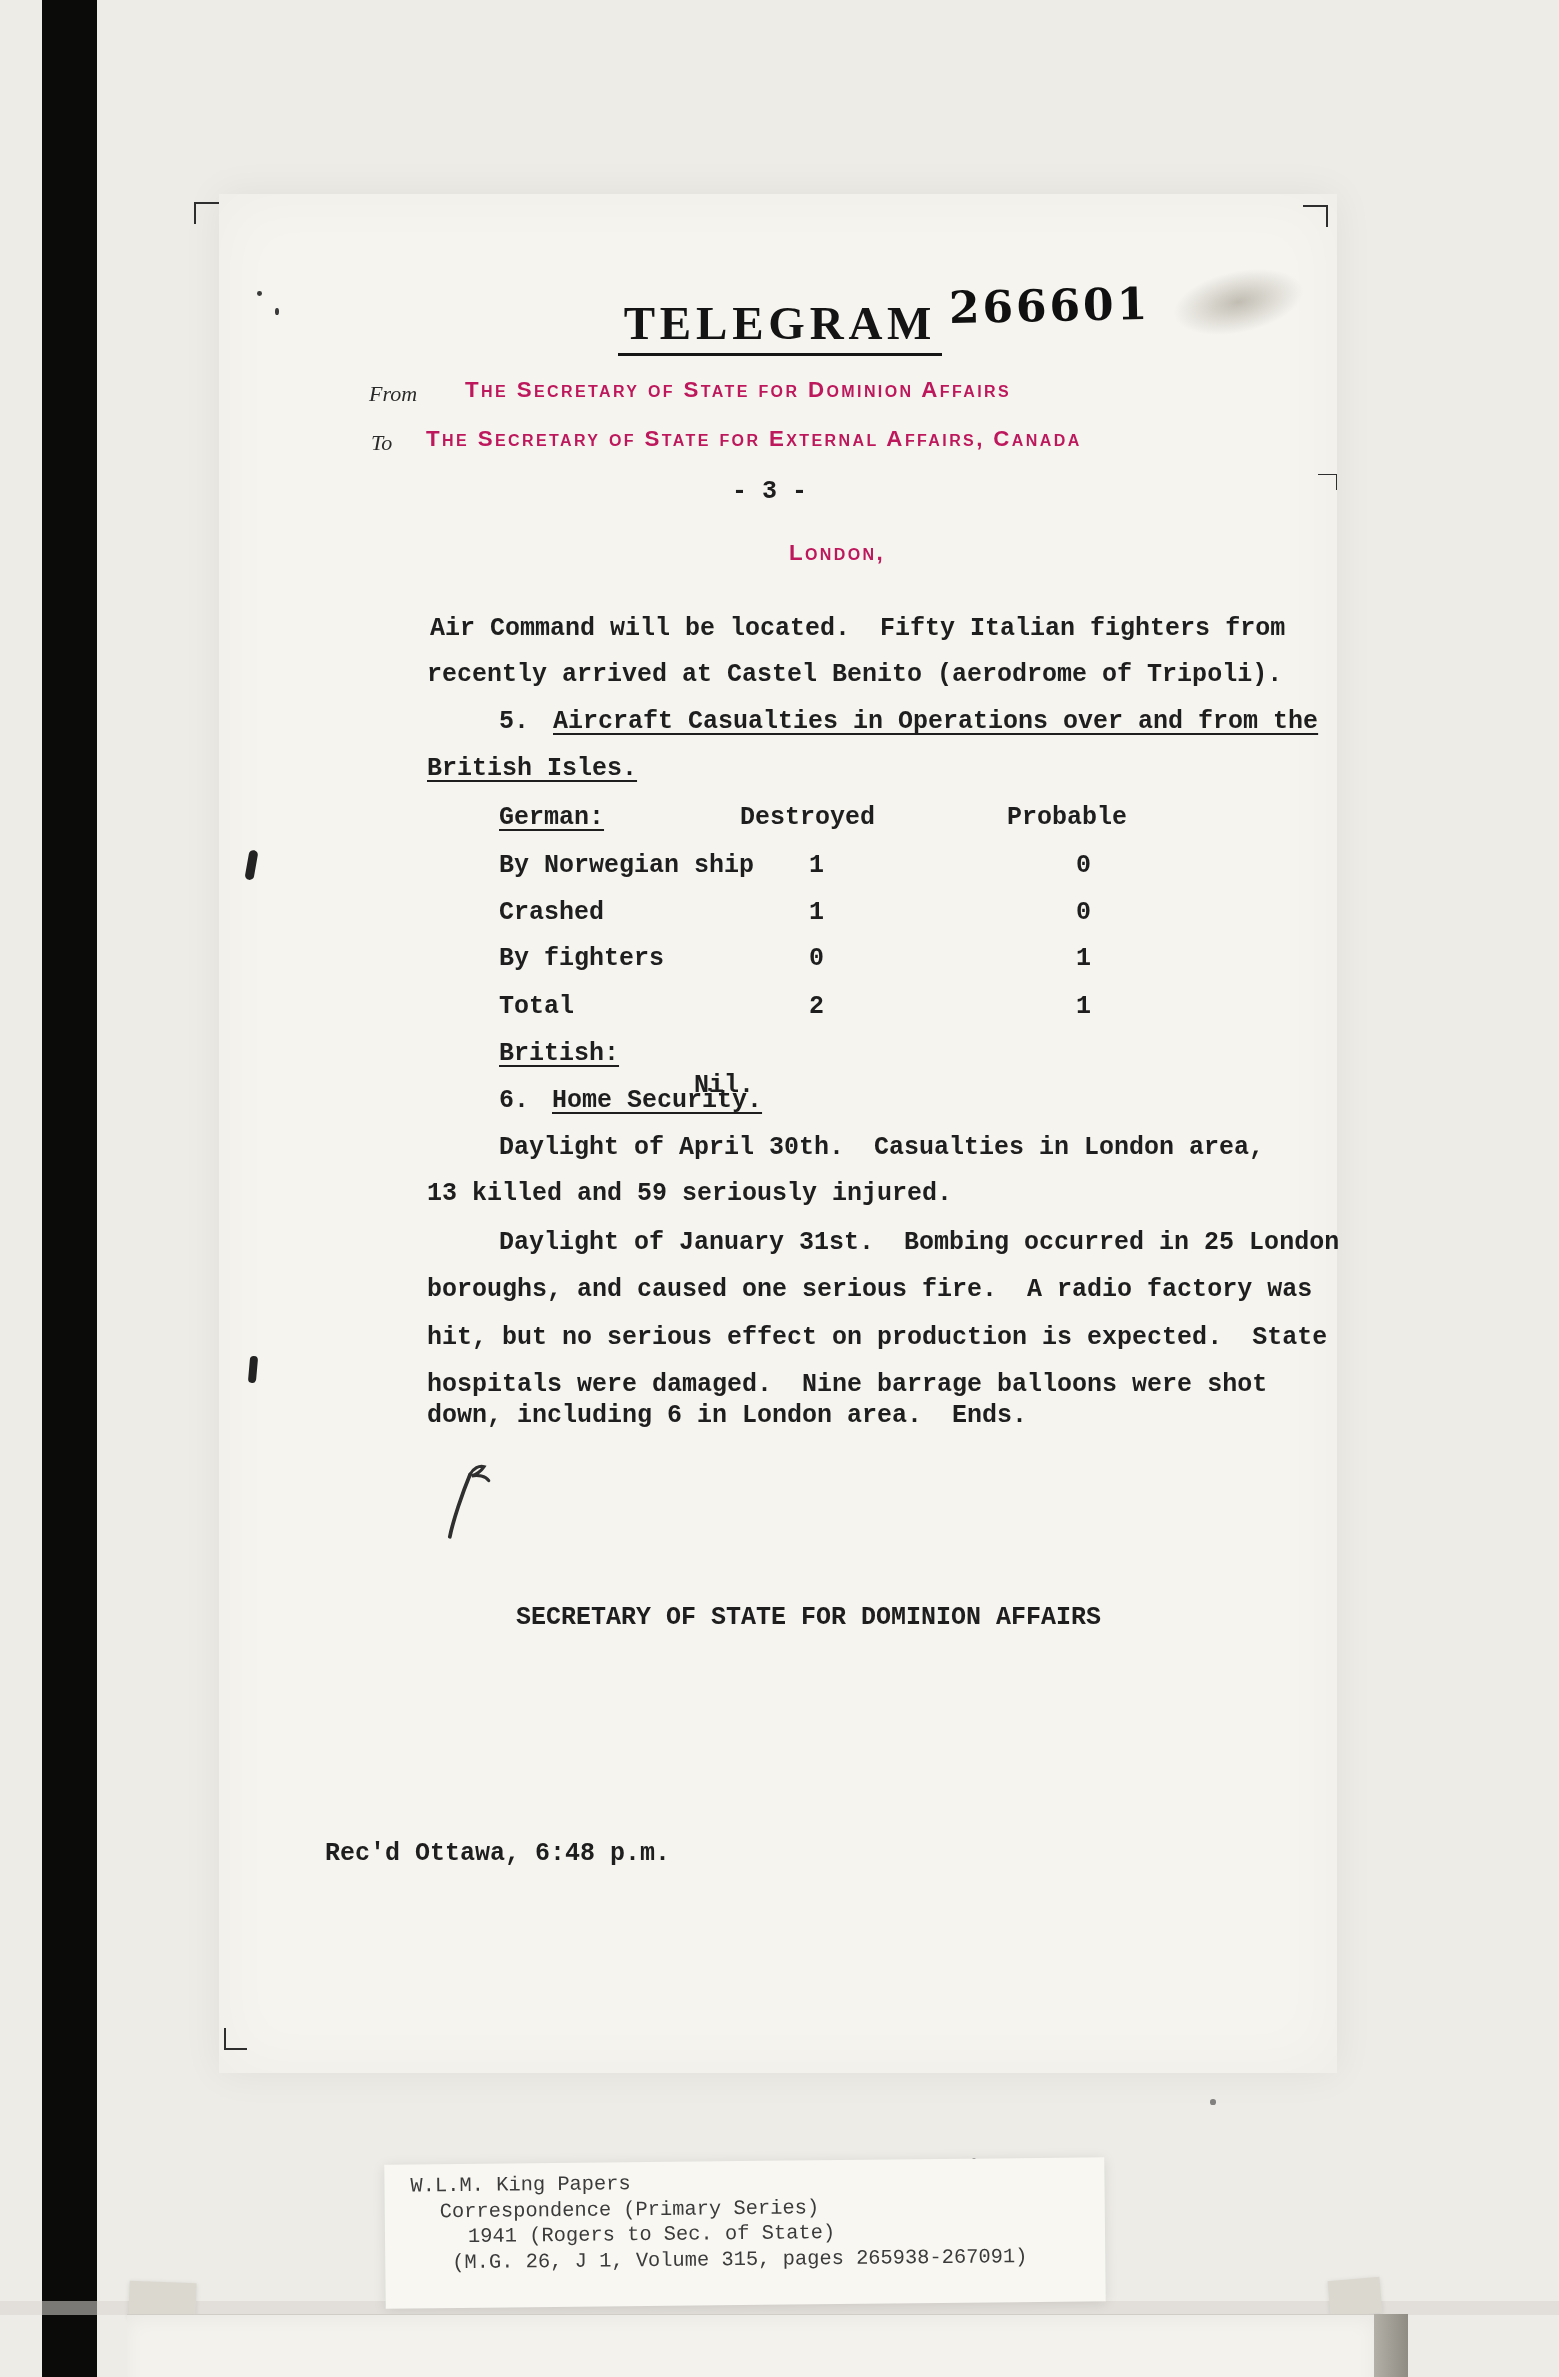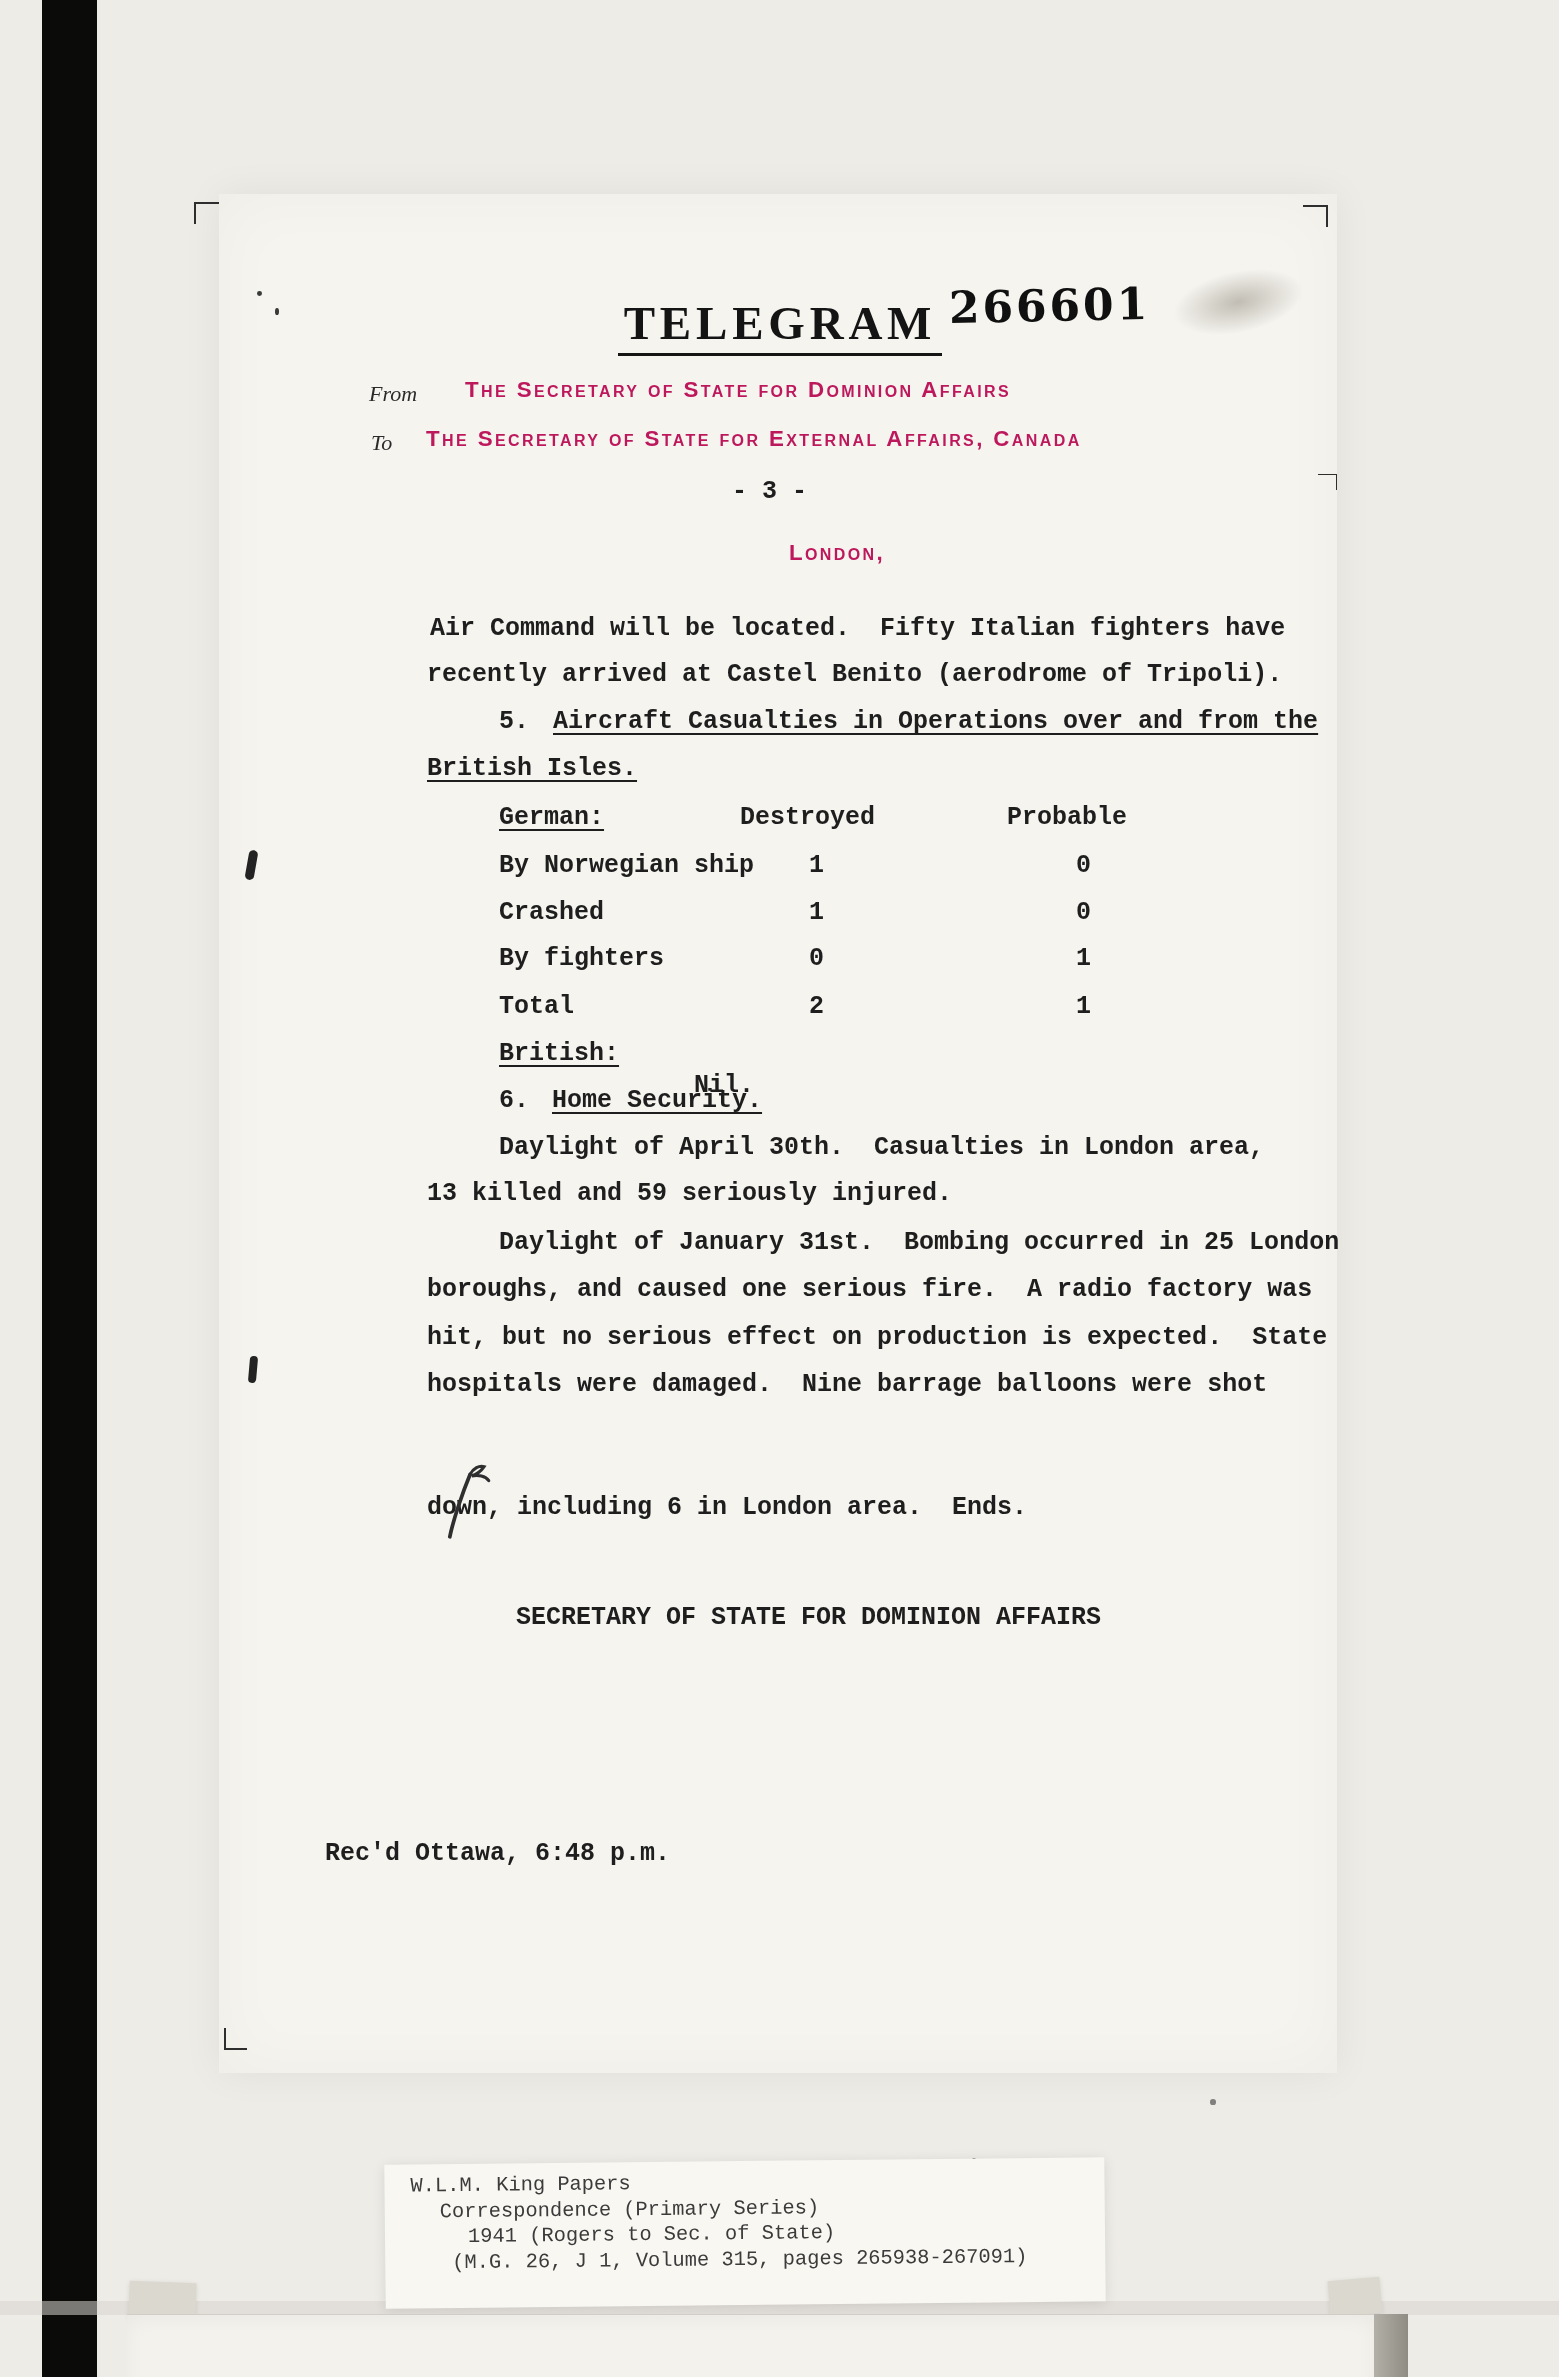--- a/index.html
+++ b/index.html
@@ -120,21 +120,21 @@
 <div class="abs stamp-number">266601</div>
 
 <div class="abs serif-italic" style="left:369px; top:383px;">From</div>
 <div class="abs printed" style="left:465px; top:379px;">The Secretary of State for Dominion Affairs</div>
 <div class="abs serif-italic" style="left:371px; top:432px;">To</div>
 <div class="abs printed" style="left:426px; top:428px;">The Secretary of State for External Affairs, Canada</div>
 
 <div class="abs typed" style="left:732px; top:479px;">- 3 -</div>
 <div class="abs printed" style="left:789px; top:542px;">London,</div>
 
-<div class="abs typed" style="left:430px; top:616px;">Air Command will be located.  Fifty Italian fighters have</div>
+<div class="abs typed" style="left:430px; top:616px;">Air Command will be located.  Fifty Italian fighters from</div>
 <div class="abs typed" style="left:427px; top:662px;">recently arrived at Castel Benito (aerodrome of Tripoli).</div>
 
 <div class="abs typed" style="left:499px; top:709px;">5.</div>
 <div class="abs typed u" style="left:553px; top:709px;">Aircraft Casualties in Operations over and from the</div>
 <div class="abs typed u" style="left:427px; top:756px;">British Isles.</div>
 
 <div class="abs typed u" style="left:499px; top:805px;">German:</div>
 <div class="abs typed" style="left:740px; top:805px;">Destroyed</div>
 <div class="abs typed" style="left:1007px; top:805px;">Probable</div>
 
@@ -159,21 +159,21 @@
 
 <div class="abs typed" style="left:499px; top:1088px;">6.</div>
 <div class="abs typed u" style="left:552px; top:1088px;">Home Security.</div>
 
 <div class="abs typed" style="left:499px; top:1135px;">Daylight of April 30th.  Casualties in London area,</div>
 <div class="abs typed" style="left:427px; top:1181px;">13 killed and 59 seriously injured.</div>
 <div class="abs typed" style="left:499px; top:1230px;">Daylight of January 31st.  Bombing occurred in 25 London</div>
 <div class="abs typed" style="left:427px; top:1277px;">boroughs, and caused one serious fire.  A radio factory was</div>
 <div class="abs typed" style="left:427px; top:1325px;">hit, but no serious effect on production is expected.  State</div>
 <div class="abs typed" style="left:427px; top:1372px;">hospitals were damaged.  Nine barrage balloons were shot</div>
-<div class="abs typed" style="left:427px; top:1495px;">down, including 6 in London area.  Ends.</div>
+<div class="abs typed" style="left:427px; top:1403px;">down, including 6 in London area.  Ends.</div>
 
 <div class="abs" style="left:440px; top:1462px;">
   <svg width="57" height="81" viewBox="0 0 36 52">
     <path d="M6 48 C8 38 14 20 19 8" stroke="#2f2f2f" stroke-width="2.4" fill="none" stroke-linecap="round"></path>
     <path d="M19 8 C21 4 25 2 28 3 C26 6 23 8 20 9 C24 8 29 9 31 12" stroke="#2f2f2f" stroke-width="2" fill="none" stroke-linecap="round"></path>
   </svg>
 </div>
 
 <div class="abs typed" style="left:516px; top:1605px;">SECRETARY OF STATE FOR DOMINION AFFAIRS</div>
 <div class="abs typed" style="left:325px; top:1841px;">Rec'd Ottawa, 6:48 p.m.</div>

